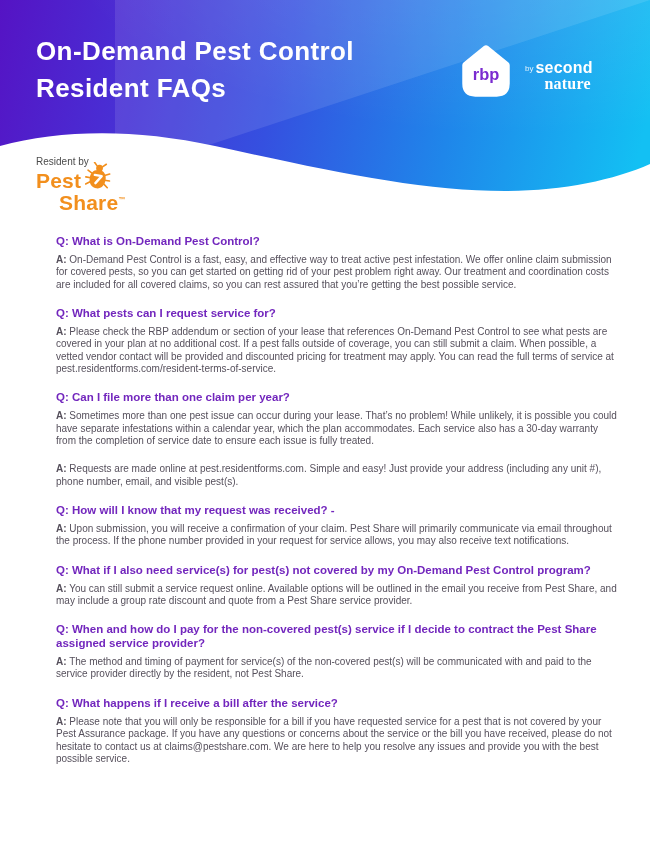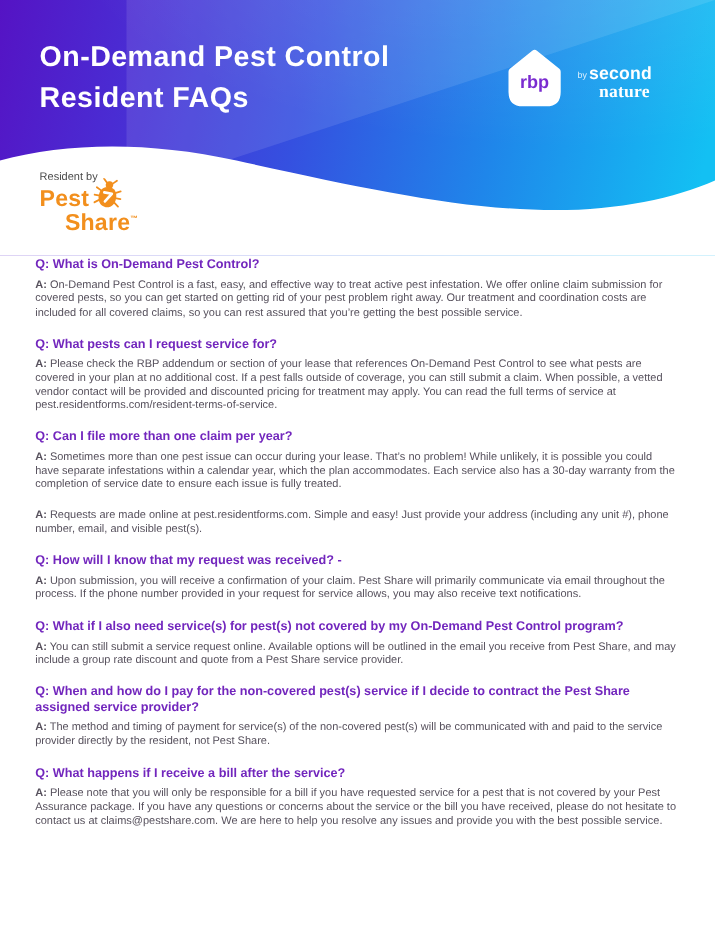--- a/index.html
+++ b/index.html
@@ -95,21 +95,21 @@
     line-height: 1.0;
     letter-spacing: 0.2px;
   }
   .ps-beetle { margin-left: 4px; margin-top: -6px; }
   .ps-line2 { margin-left: 23px; margin-top: 0px; }
   .ps-tm { font-size: 7px; vertical-align: super; font-weight: 700; color: #f28f1d; }
 
   
   .content {
     position: relative;
-    padding: 3px 30px 0 32px;
+    padding: 3px 30px 0 56px;
     width: 650px;
   }
   .faq { margin: 0 0 16px 0; max-width: 584px; }
   .faq h3 {
     margin: 0 0 5px 0;
     font-size: 11.5px;
     font-weight: 700;
     line-height: 1.2;
     color: #7226bd;
   }

